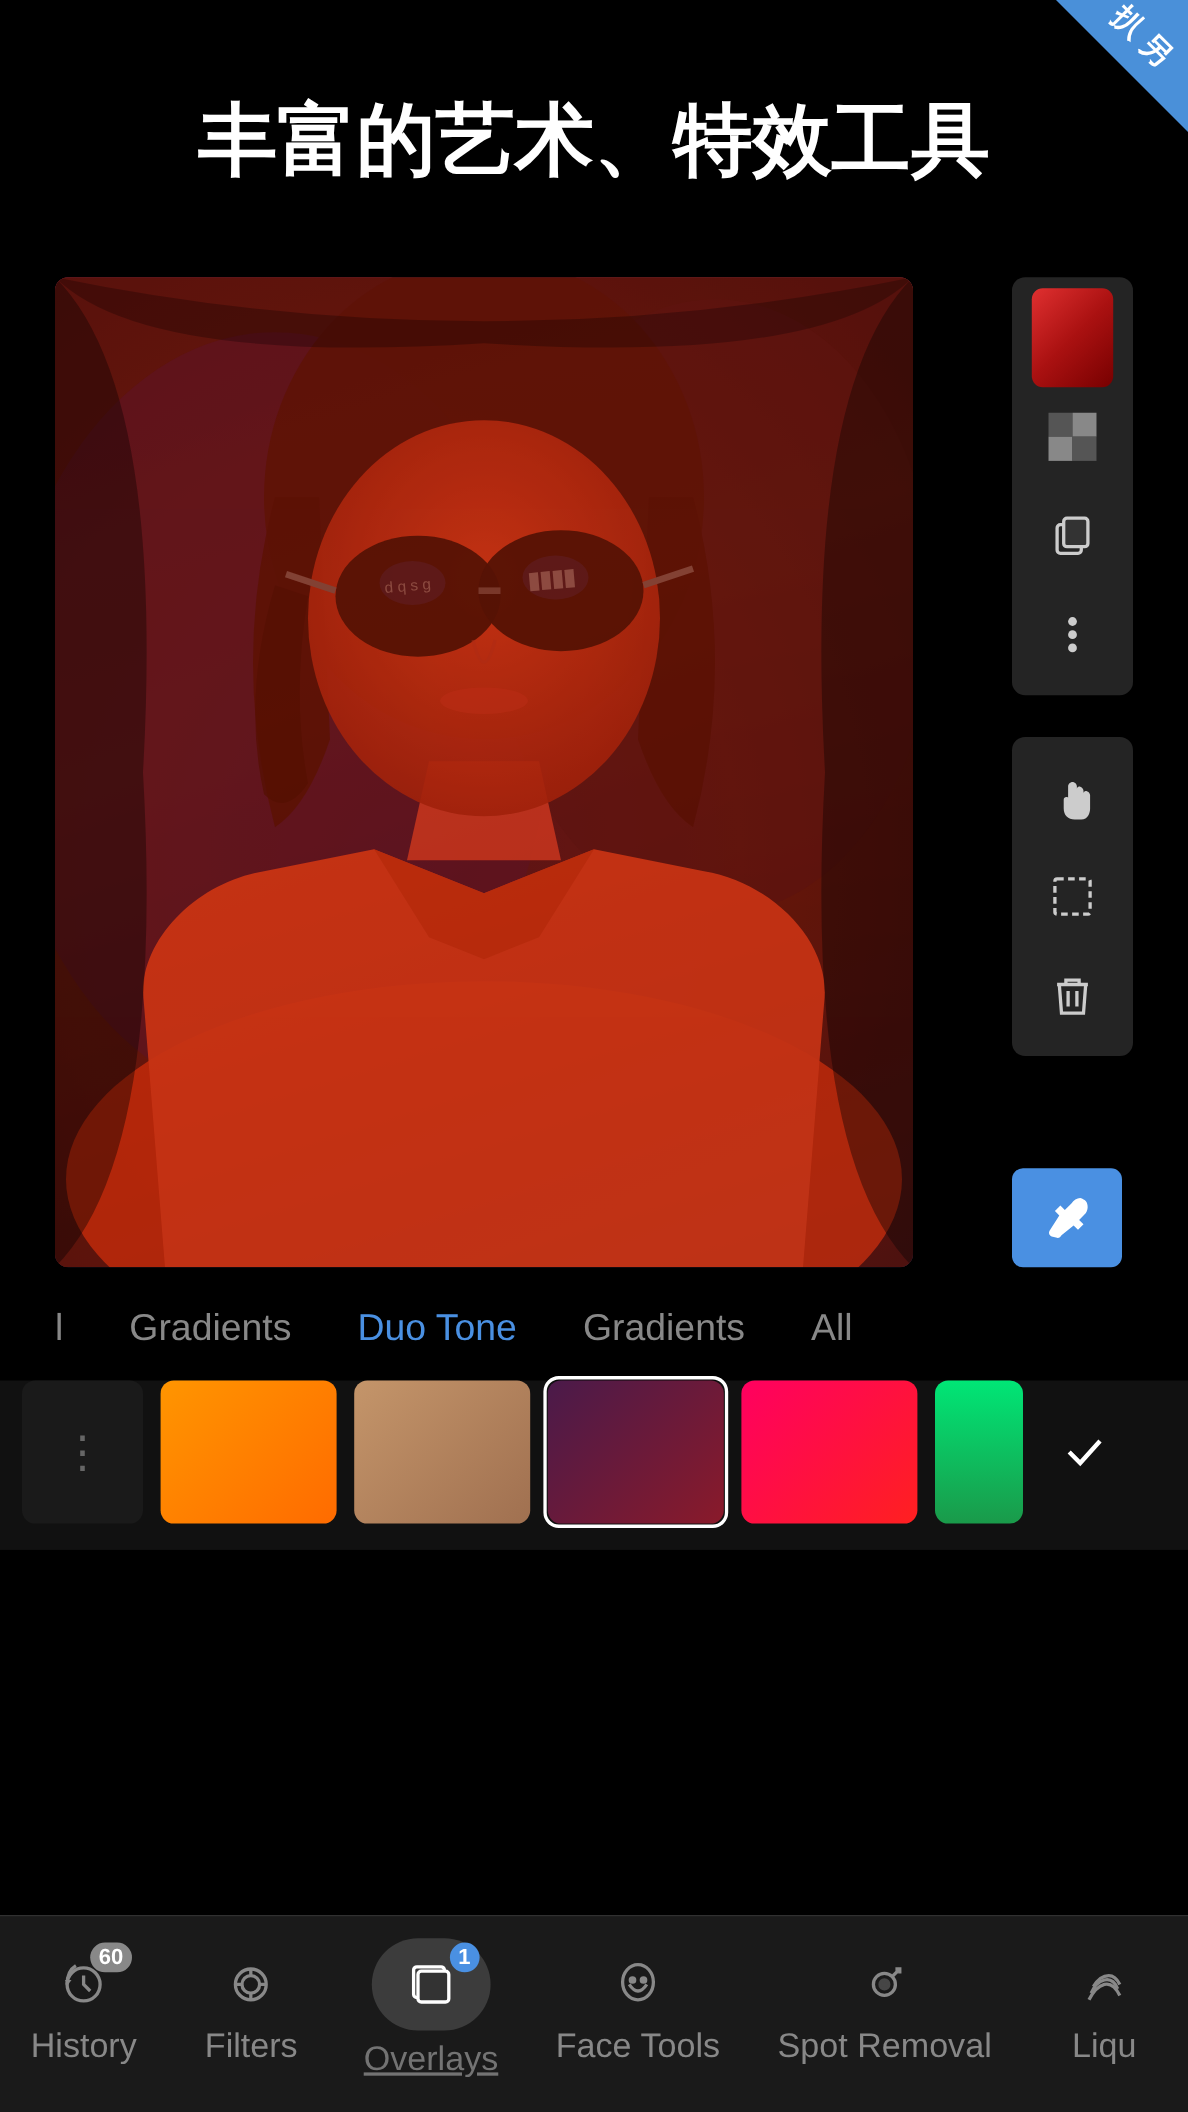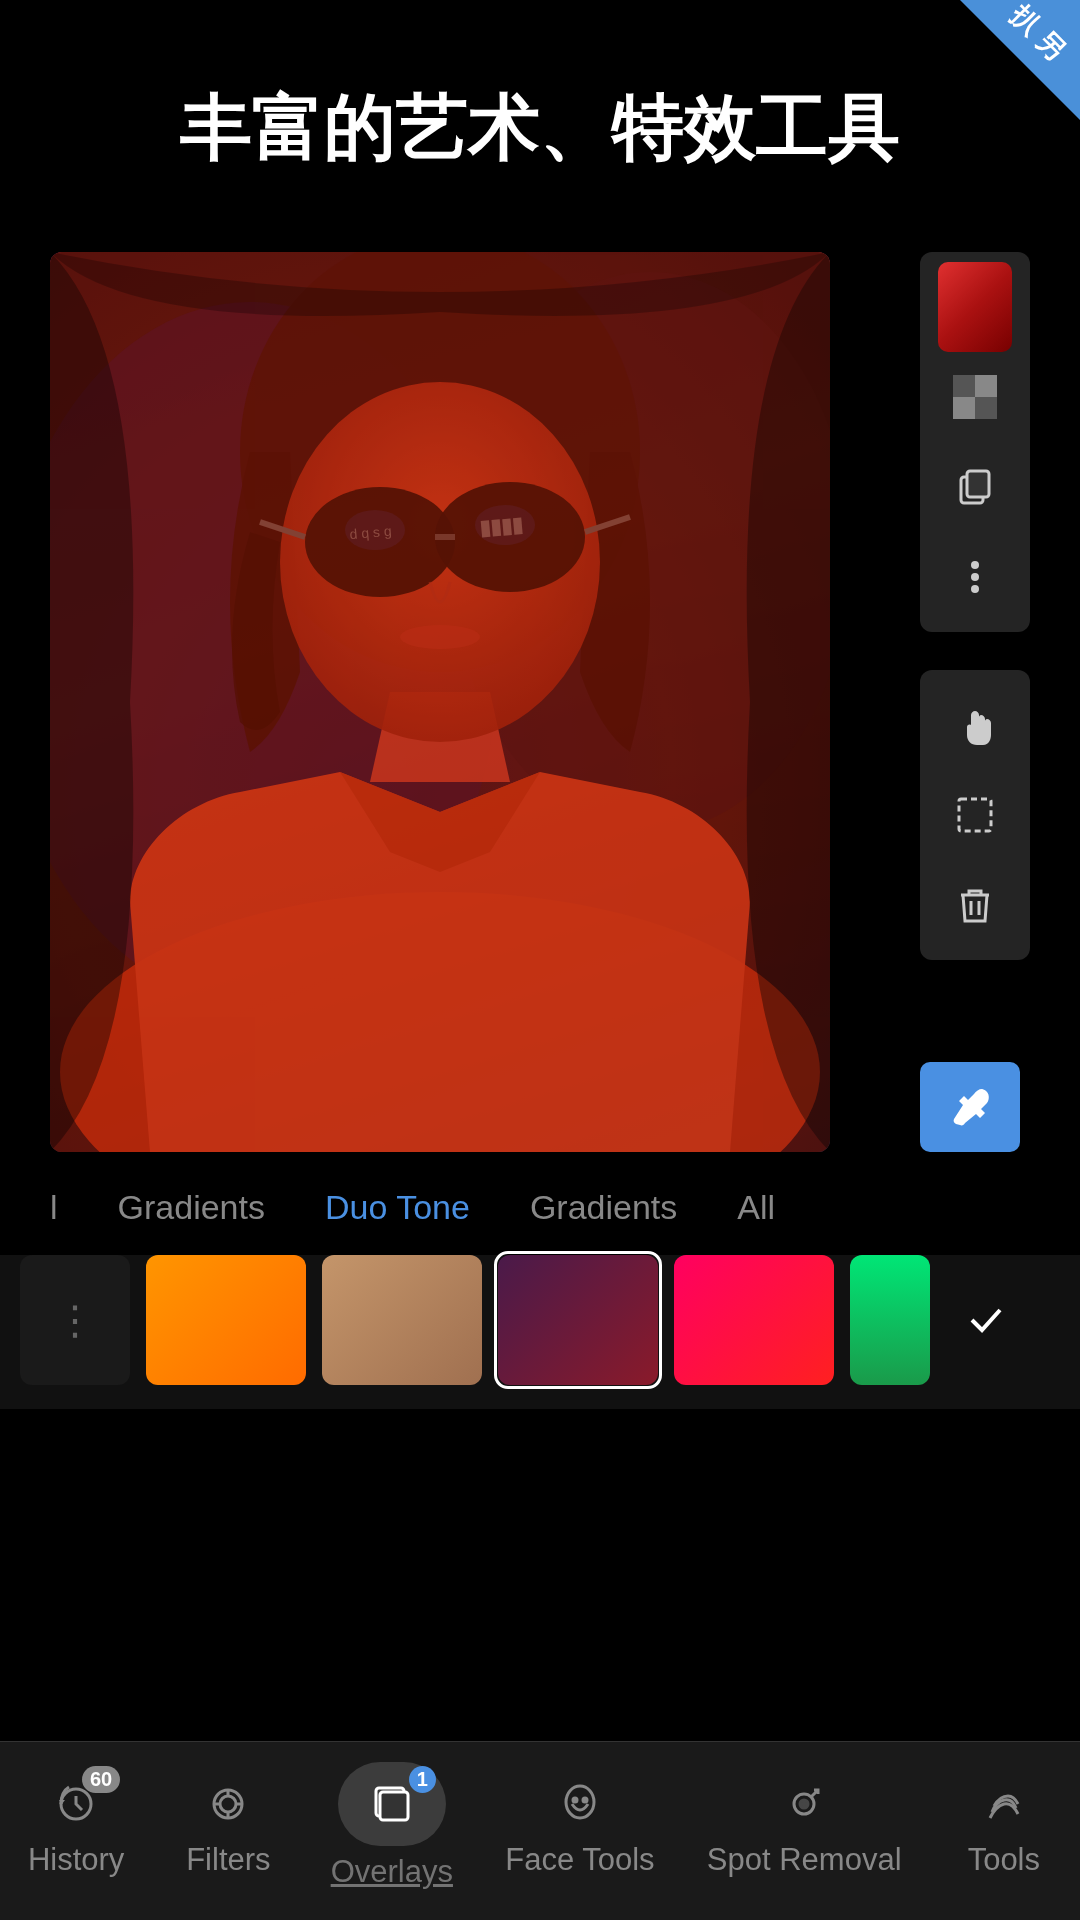--- a/index.html
+++ b/index.html
@@ -536,17 +536,17 @@
   </div>
 
   <div class="nav-item">
     <div class="nav-icon">
       <svg width="44" height="44" viewBox="0 0 44 44" fill="none" stroke="#888" stroke-width="3">
         <path d="M10 30 Q14 20 22 18 Q30 16 34 26"></path>
         <path d="M8 36 Q14 24 22 22 Q30 20 36 32"></path>
         <path d="M12 24 Q18 14 26 14 Q32 14 36 22"></path>
       </svg>
     </div>
-    <span class="nav-label">Tools</span>
+    <span class="nav-label">Liqu</span>
   </div>
 
 
 </div>
 
 </body></html>

